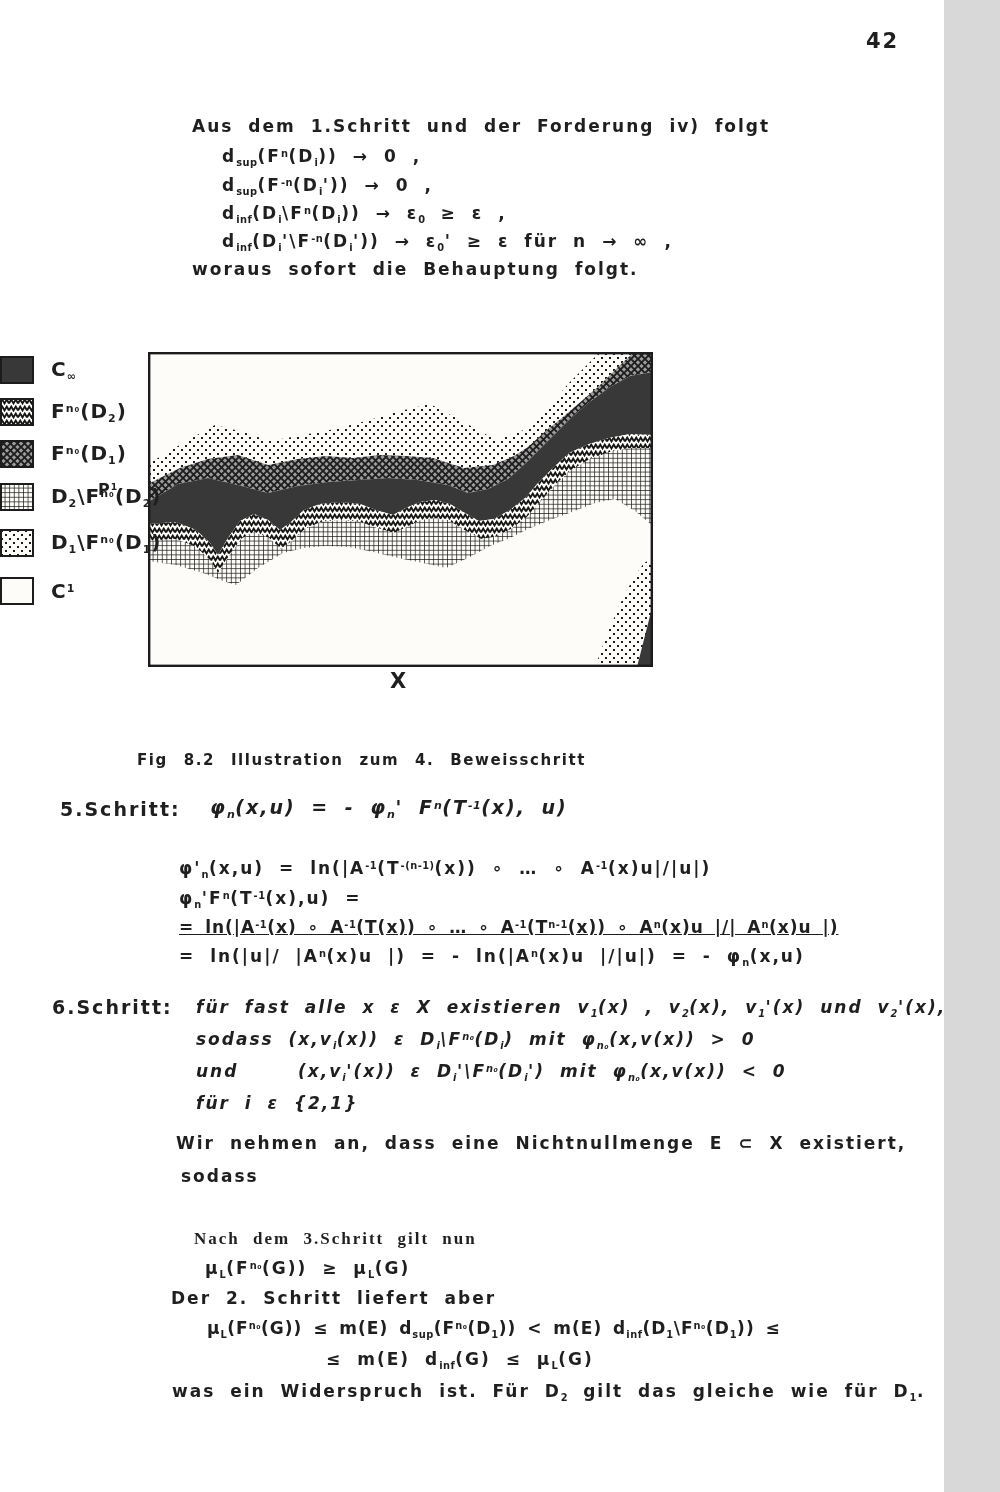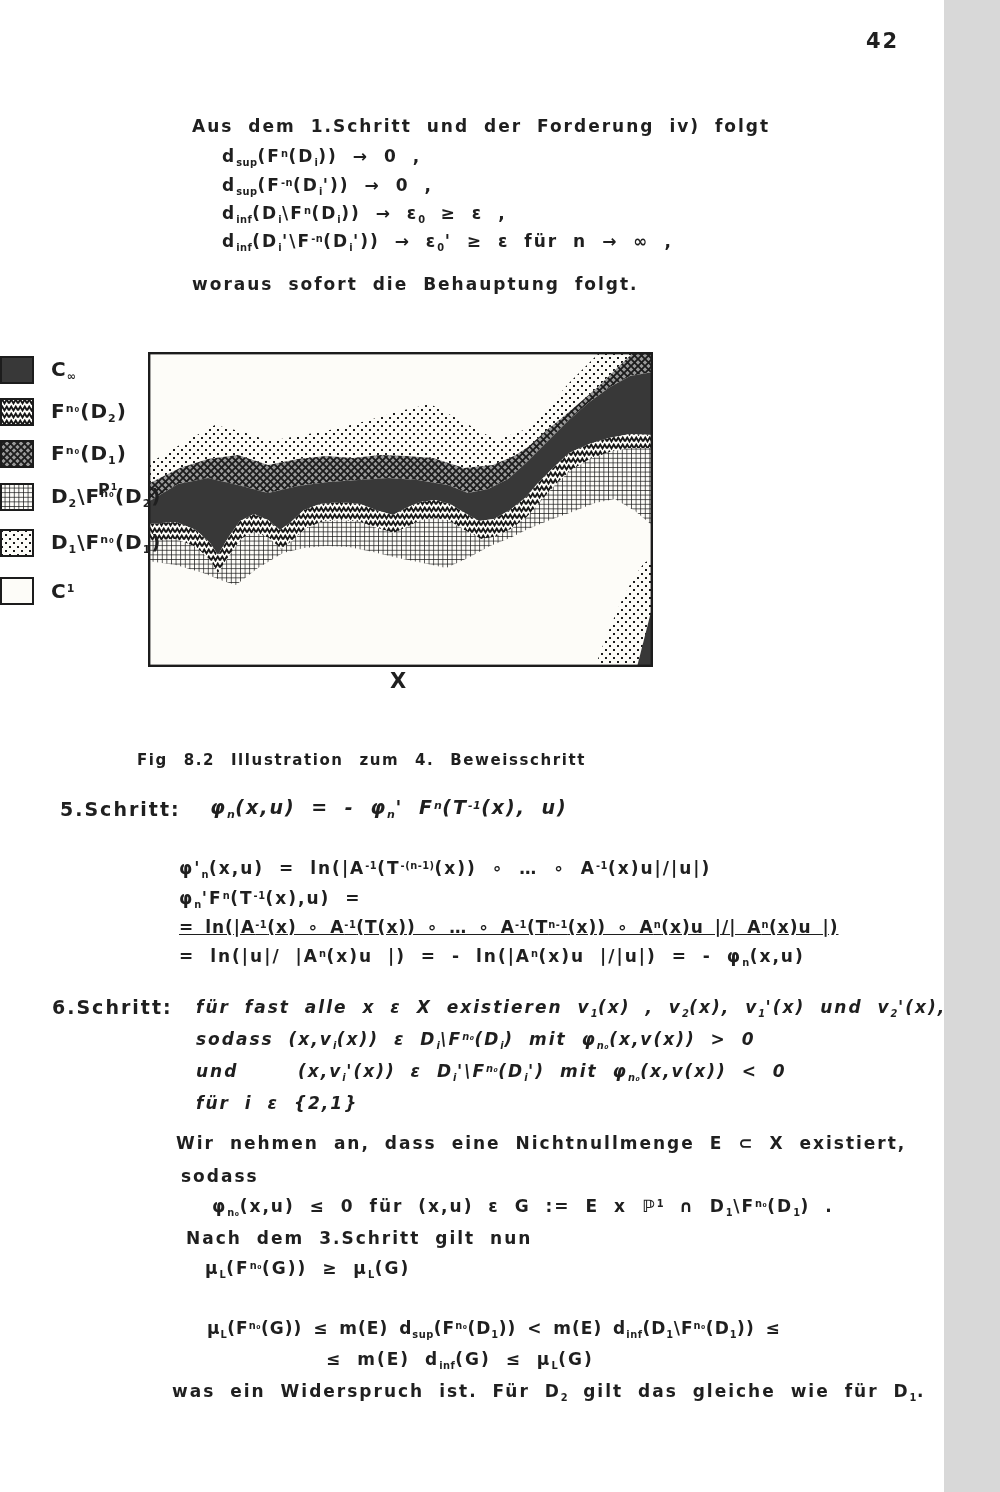--- a/index.html
+++ b/index.html
@@ -32,21 +32,21 @@
 
 <div class="page">
 
   <div class="t pagenum" style="left:866px;top:28px;">42</div>
 
   <div class="t" style="left:192px;top:116px;">Aus dem 1.Schritt und der Forderung iv) folgt</div>
   <div class="t" style="left:222px;top:146px;">d<sub>sup</sub>(F<sup>n</sup>(D<sub>i</sub>)) → 0 ,</div>
   <div class="t" style="left:222px;top:175px;">d<sub>sup</sub>(F<sup>-n</sup>(D<sub>i</sub>')) → 0 ,</div>
   <div class="t" style="left:222px;top:203px;">d<sub>inf</sub>(D<sub>i</sub>\F<sup>n</sup>(D<sub>i</sub>)) → ε<sub>0</sub> ≥ ε  ,</div>
   <div class="t" style="left:222px;top:231px;">d<sub>inf</sub>(D<sub>i</sub>'\F<sup>-n</sup>(D<sub>i</sub>')) → ε<sub>0</sub>' ≥ ε  für n → ∞ ,</div>
-  <div class="t" style="left:192px;top:274px;">woraus sofort die Behauptung folgt.</div>
+  <div class="t" style="left:192px;top:259px;">woraus sofort die Behauptung folgt.</div>
 
   <div class="fig">
     <svg width="505" height="315" viewBox="0 0 505 315">
       <defs>
         <pattern id="pat-dots" width="8" height="8" patternUnits="userSpaceOnUse">
           <rect width="8" height="8" fill="#fdfcf8"></rect>
           <rect x="1" y="1" width="2" height="2" fill="#1c1c1c"></rect>
           <rect x="5" y="5" width="2" height="2" fill="#1c1c1c"></rect>
         </pattern>
         <pattern id="pat-grid" width="4.6" height="4.6" patternUnits="userSpaceOnUse">
@@ -132,20 +132,20 @@
   <div class="t" style="left:179px;top:946px;">= ln(|u|/ |A<sup>n</sup>(x)u |) = - ln(|A<sup>n</sup>(x)u |/|u|) = - φ<sub>n</sub>(x,u)</div>
 
   <div class="t h" style="left:52px;top:996px;">6.Schritt:</div>
   <div class="t it" style="left:196px;top:997px;">für fast alle x ε X existieren v<sub>1</sub>(x) , v<sub>2</sub>(x), v<sub>1</sub>'(x) und v<sub>2</sub>'(x),</div>
   <div class="t it" style="left:196px;top:1029px;">sodass (x,v<sub>i</sub>(x)) ε D<sub>i</sub>\F<sup>n₀</sup>(D<sub>i</sub>) mit φ<sub>n₀</sub>(x,v(x)) &gt; 0</div>
   <div class="t it" style="left:196px;top:1061px;">und&nbsp;&nbsp;&nbsp;&nbsp;(x,v<sub>i</sub>'(x)) ε D<sub>i</sub>'\F<sup>n₀</sup>(D<sub>i</sub>') mit φ<sub>n₀</sub>(x,v(x)) &lt; 0</div>
   <div class="t it" style="left:196px;top:1093px;">für i ε {2,1}</div>
 
   <div class="t" style="left:176px;top:1133px;">Wir nehmen an, dass eine Nichtnullmenge E ⊂ X existiert,</div>
   <div class="t" style="left:181px;top:1166px;">sodass</div>
-  <div class="t" style="left:212px;top:1196px;">φ<sub>n₀</sub>(x,u) ≤ 0 für (x,u) ε G := E x ℙ<sup>1</sup> ∩ D<sub>1</sub>\F<sup>n₀</sup>(D<sub>1</sub>) .</div>
-  <div class="t" style="left:186px;top:1228px;">Nach dem 3.Schritt gilt nun</div>
+  <div class="t" style="left:194px;top:1228px;font-family:Liberation Serif, serif;">Nach dem 3.Schritt gilt nun</div>
   <div class="t" style="left:205px;top:1258px;">μ<sub>L</sub>(F<sup>n₀</sup>(G)) ≥ μ<sub>L</sub>(G)</div>
+  <div class="t" style="left:171px;top:1288px;">Der 2. Schritt liefert aber</div>
   <div class="t tight" style="left:207px;top:1318px;">μ<sub>L</sub>(F<sup>n₀</sup>(G)) ≤ m(E) d<sub>sup</sub>(F<sup>n₀</sup>(D<sub>1</sub>)) &lt; m(E) d<sub>inf</sub>(D<sub>1</sub>\F<sup>n₀</sup>(D<sub>1</sub>)) ≤</div>
   <div class="t" style="left:326px;top:1349px;">≤ m(E) d<sub>inf</sub>(G) ≤  μ<sub>L</sub>(G)</div>
   <div class="t" style="left:172px;top:1381px;">was ein Widerspruch ist. Für D<sub>2</sub> gilt das gleiche wie für D<sub>1</sub>.</div>
 
 </div>
 
 </body></html>

